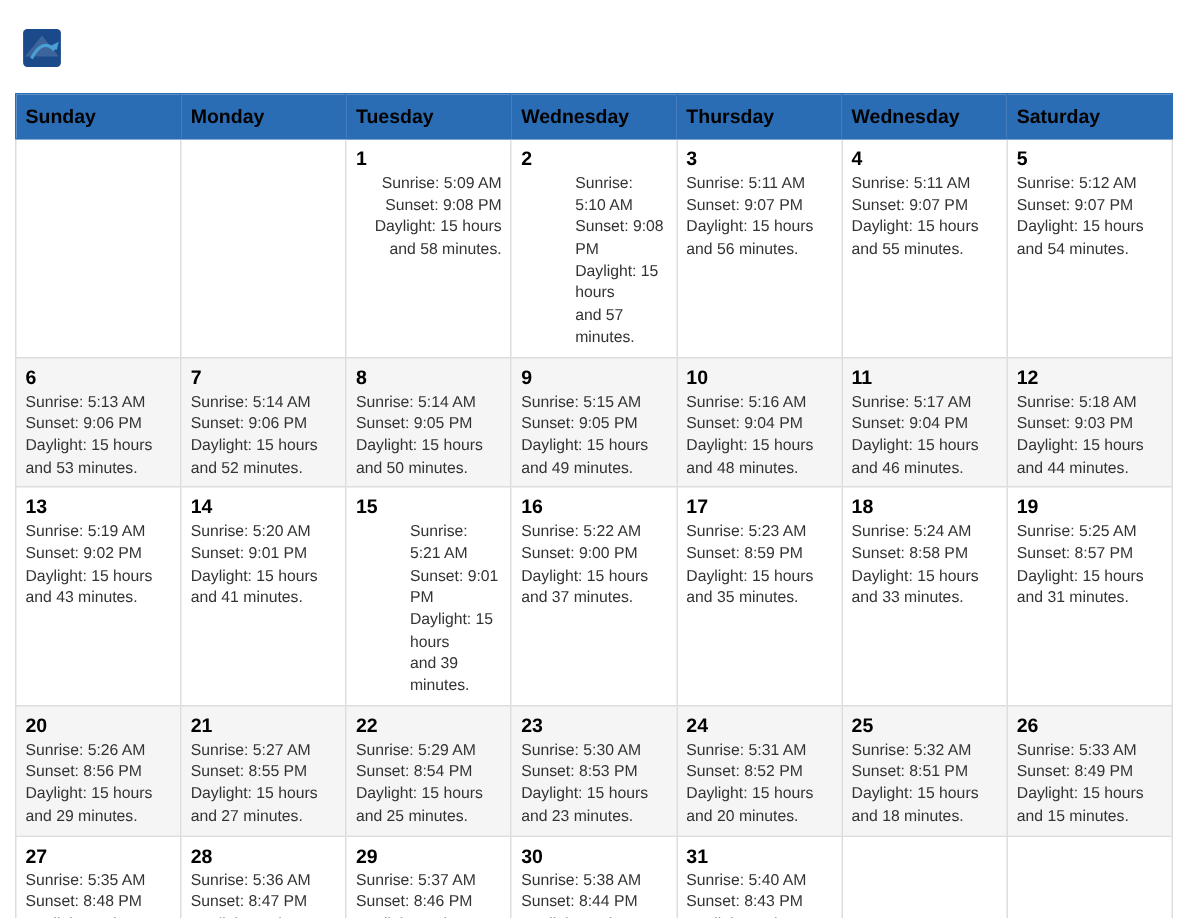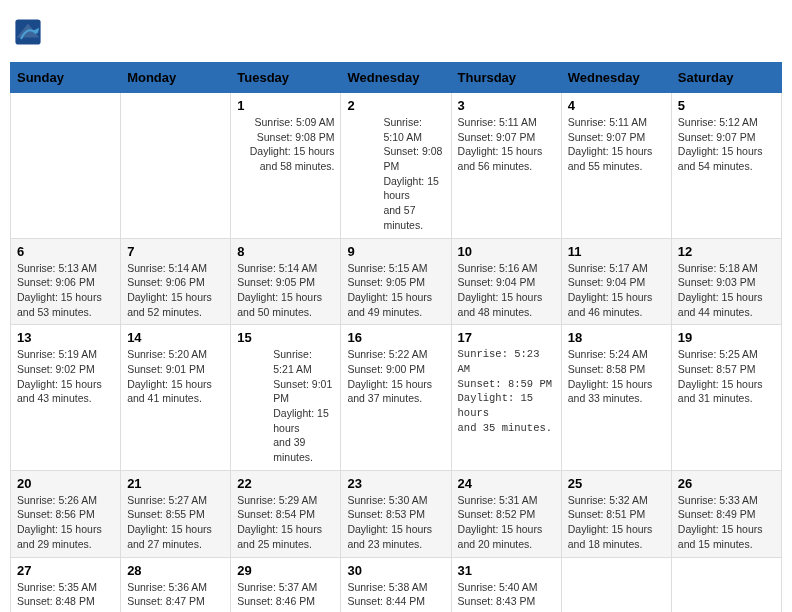--- a/index.html
+++ b/index.html
@@ -235,21 +235,21 @@
         </td>
         <td>
           <span class="day-num">16</span>
           <div class="day-info" style="white-space: pre-line;">Sunrise: 5:22 AM
 Sunset: 9:00 PM
 Daylight: 15 hours
 and 37 minutes.</div>
         </td>
         <td>
           <span class="day-num">17</span>
-          <div class="day-info" style="white-space: pre-line; font-family: Liberation Mono, monospace;">Sunrise: 5:23 AM
+          <div class="day-info" style="white-space: pre-line;">Sunrise: 5:23 AM
 Sunset: 8:59 PM
 Daylight: 15 hours
 and 35 minutes.</div>
         </td>
         <td>
           <span class="day-num">18</span>
           <div class="day-info" style="white-space: pre-line;">Sunrise: 5:24 AM
 Sunset: 8:58 PM
 Daylight: 15 hours
 and 33 minutes.</div>

